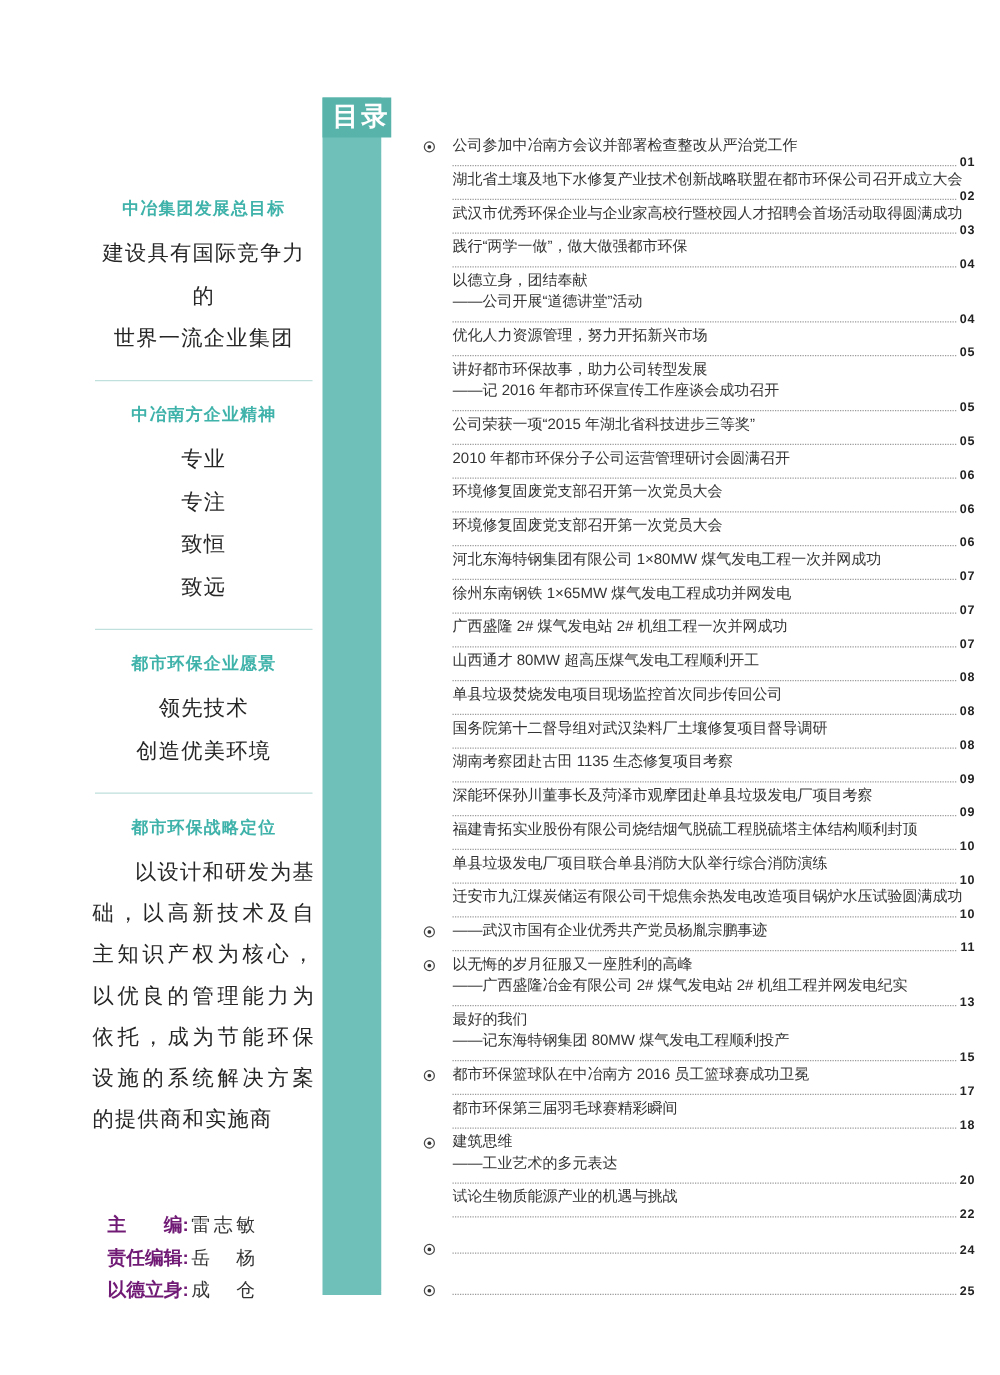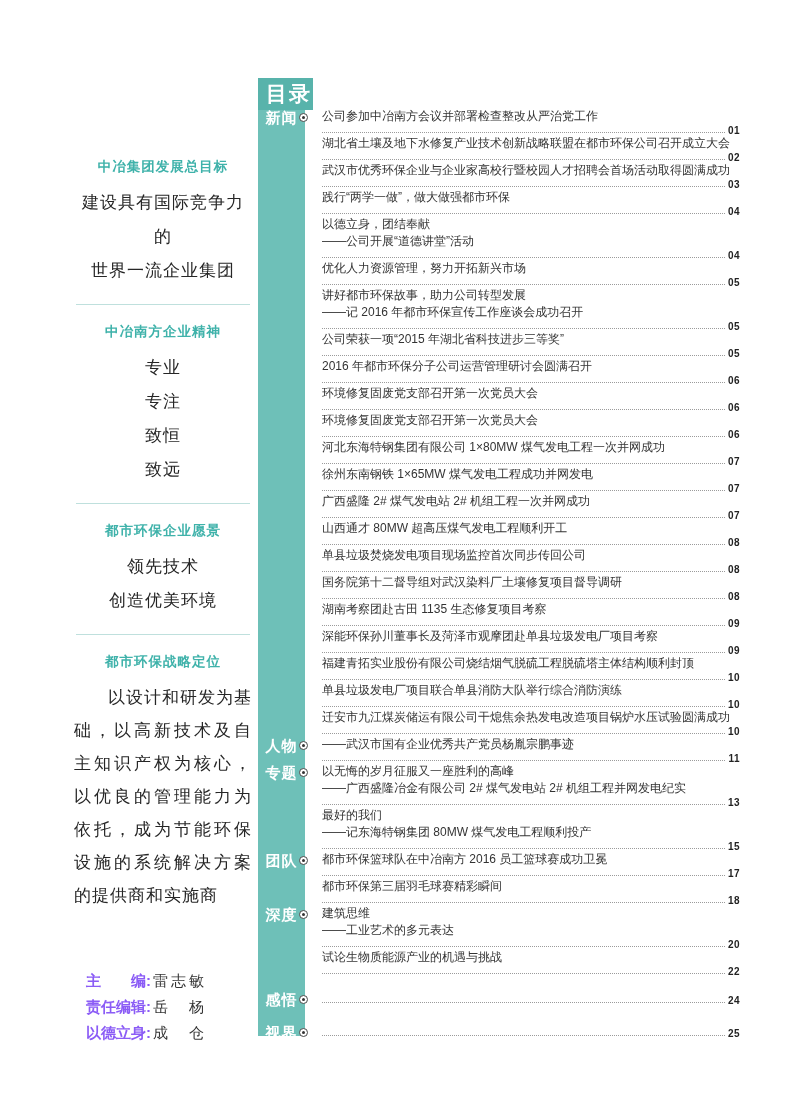--- a/index.html
+++ b/index.html
@@ -9,25 +9,25 @@
   }
 
   
   #sidebar { position:absolute; left:74px; top:158px; width:178px; }
   .sb-divider { border:none; border-top:1px solid #bfe0dd; margin:16px 2px 18px; height:0; }
   .sb-heading { color:#3fb2aa; font-size:13.5px; font-weight:bold; text-align:center; margin:0 0 10px; letter-spacing:1px; }
   .sb-line { font-family:"Liberation Serif","DejaVu Serif",serif; font-size:17px; line-height:34px; text-align:center; color:#262626; letter-spacing:1px; }
   .sb-para { font-family:"Liberation Serif","DejaVu Serif",serif; font-size:17px; line-height:33px; text-align:justify; text-indent:2em; color:#262626; margin:4px 0 0; letter-spacing:1px; }
   #credits { margin-top:56px; padding-left:12px; }
   .credit-row { display:flex; font-size:15px; line-height:26px; }
-  .credit-label { color:#8b5cf6; font-weight:bold; white-space:pre; }
+  .credit-label { color:#701a75; font-weight:bold; white-space:pre; }
   .credit-name { color:#333; margin-left:2px; letter-spacing:3px; white-space:pre; }
 
   
-  #toc { position:absolute; left:258px; top:78px; width:482px; }
+  #toc { position:absolute; left:258px; top:78px; width:482px;padding-left:40px; }
   #toc-strip { position:absolute; left:0; top:0; width:47px; height:958px; background:#6ec0b8; }
   #toc-header-box { position:absolute; left:0; top:0; width:55px; height:32px; background:#58b3ab; z-index:2; }
   #toc-header-box .hdr { color:#fff; font-size:21px; font-weight:bold; line-height:32px; padding-left:8px; letter-spacing:2px; }
   #toc-list { position:relative; margin-top:30px; z-index:1; }
 
   .toc-section { display:flex; }
   .toc-section.empty { margin-top:14px; }
   .toc-cat { width:64px; flex:0 0 64px; position:relative; }
   .cat-label { display:block; width:47px; text-align:center; color:#fff; font-weight:bold; font-size:15px; line-height:19px; letter-spacing:1px; }
   .cat-bullet { position:absolute; left:41px; top:5px; width:9px; height:9px; background:#fff; border:1px solid #4a4a4a; border-radius:50%; box-sizing:border-box; }
@@ -180,21 +180,21 @@
     <div class="toc-titles">
               <div class="toc-title-line">公司荣获一项“2015 年湖北省科技进步三等奖”</div>
             </div>
     <div class="toc-leader">
       <span class="dots"></span>
       <span class="pagenum">05</span>
     </div>
   </div>
           <div class="toc-item">
     <div class="toc-titles">
-              <div class="toc-title-line">2016 年都市环保分子公司运营管理研讨会圆满召开</div>
+              <div class="toc-title-line">2010 年都市环保分子公司运营管理研讨会圆满召开</div>
             </div>
     <div class="toc-leader">
       <span class="dots"></span>
       <span class="pagenum">06</span>
     </div>
   </div>
           <div class="toc-item">
     <div class="toc-titles">
               <div class="toc-title-line">环境修复固废党支部召开第一次党员大会</div>
             </div>

